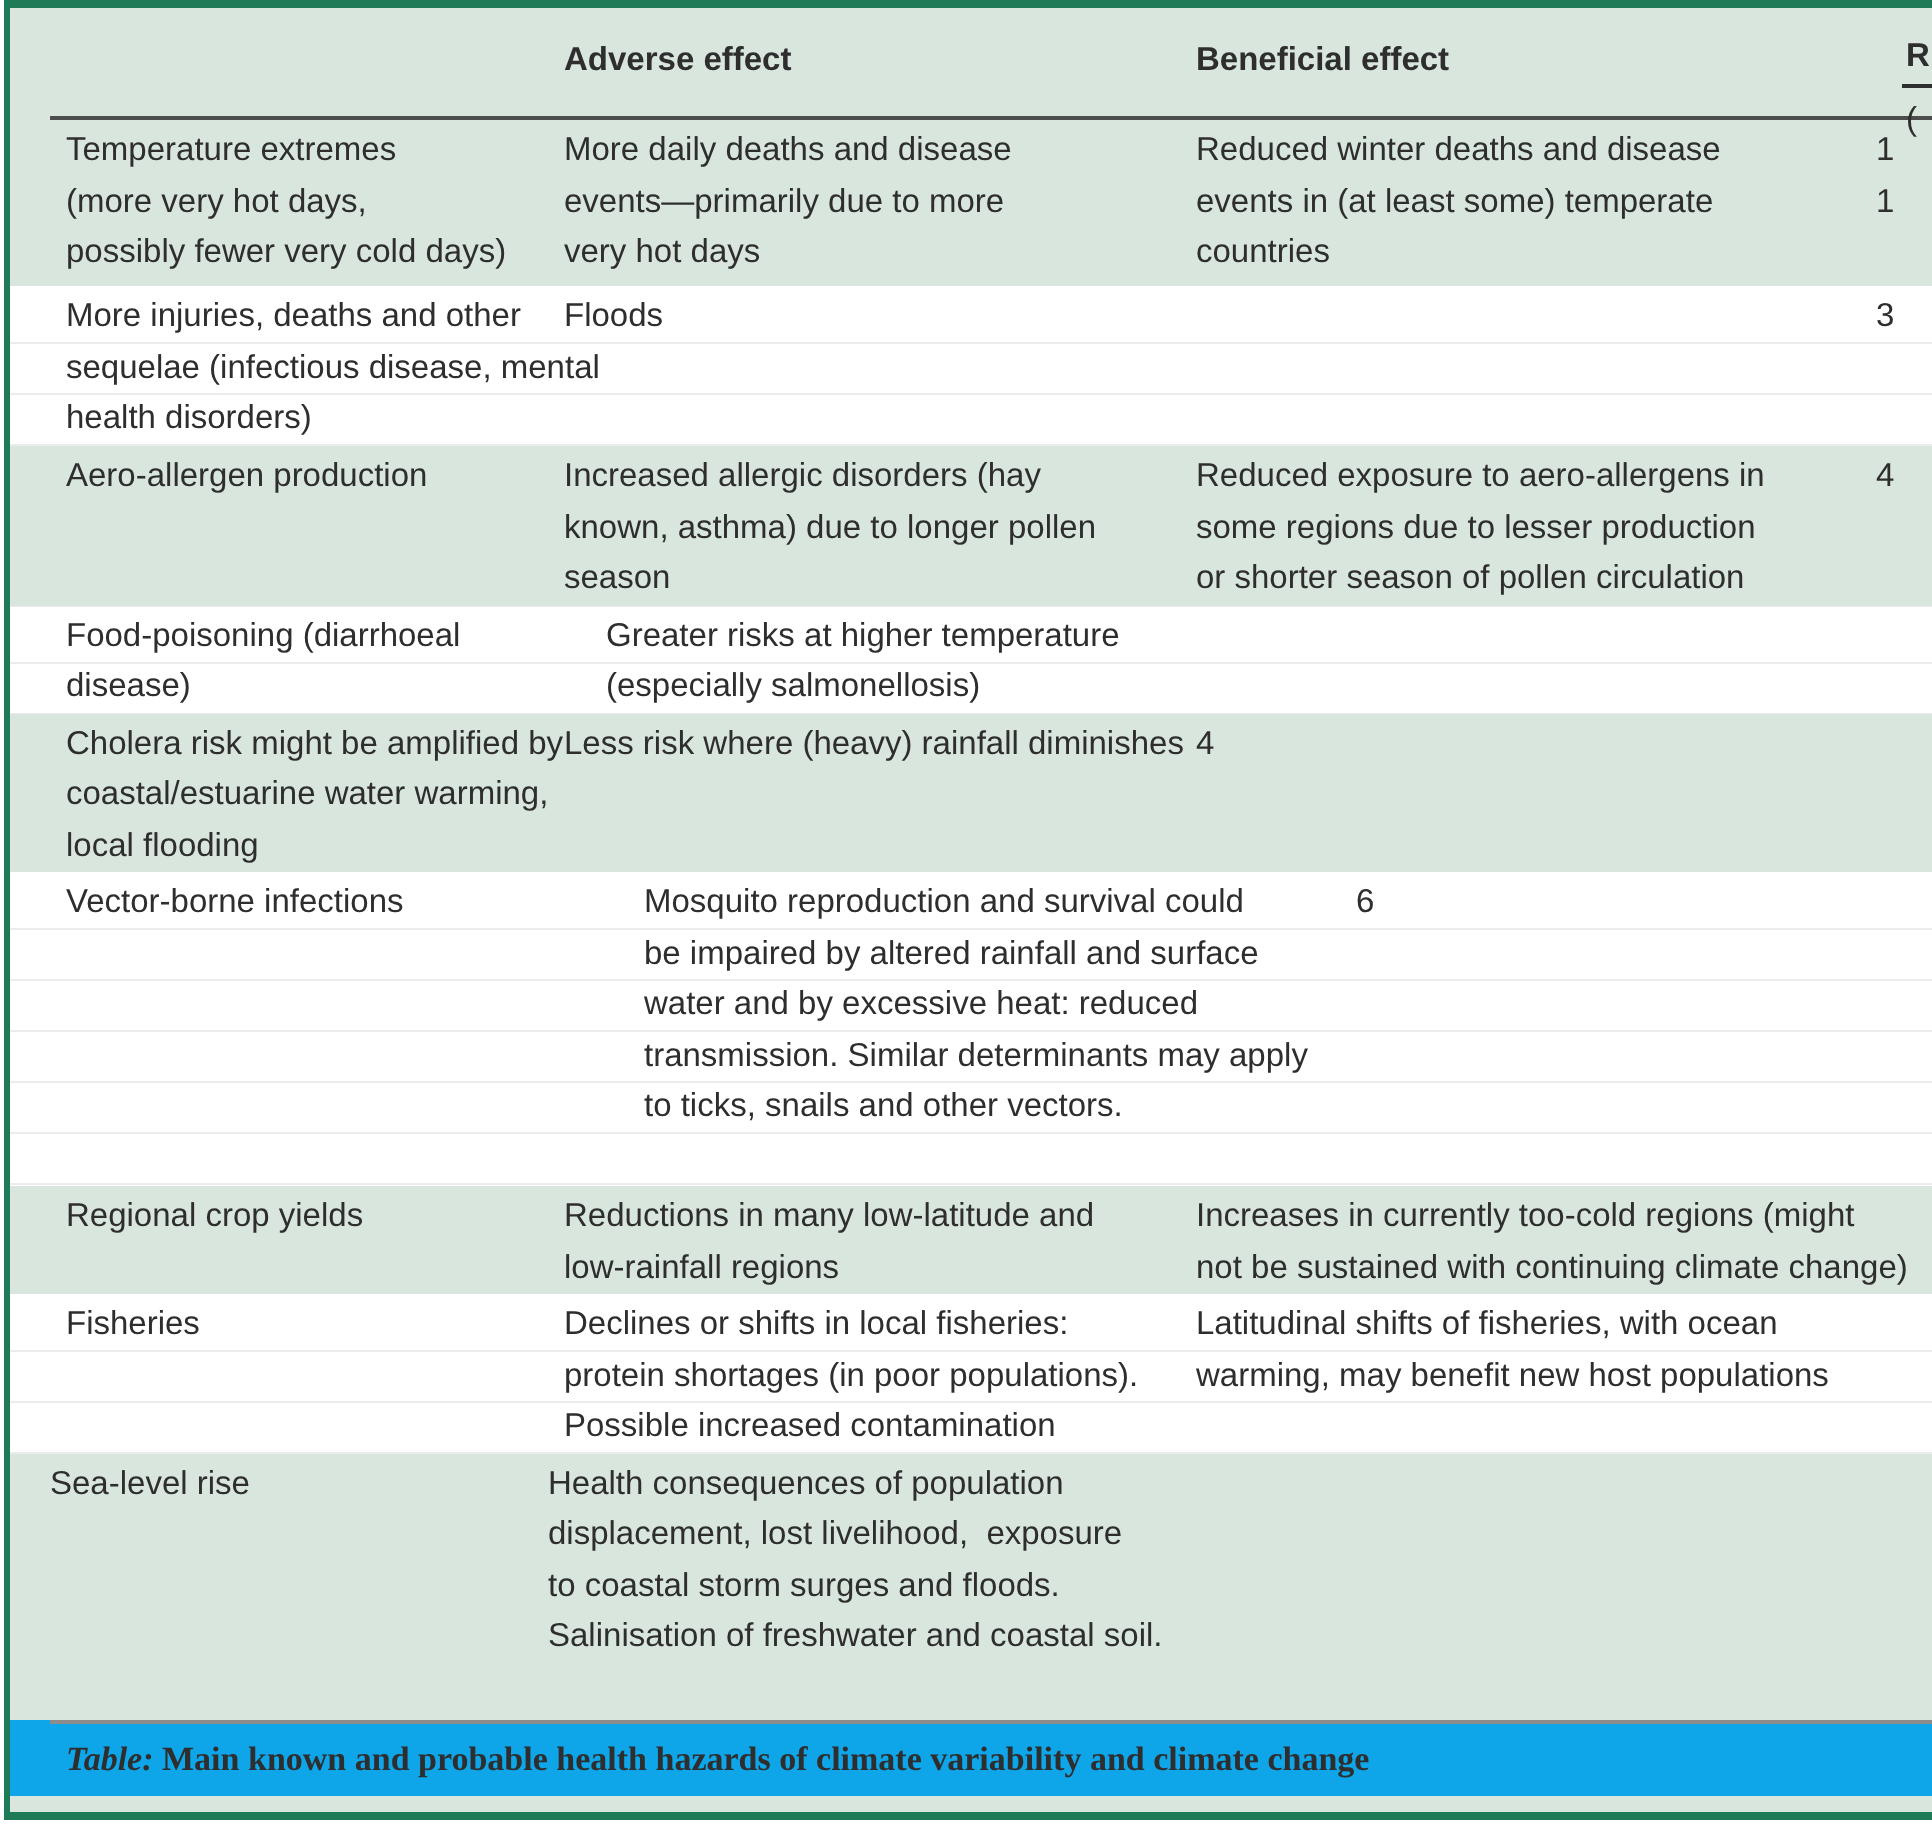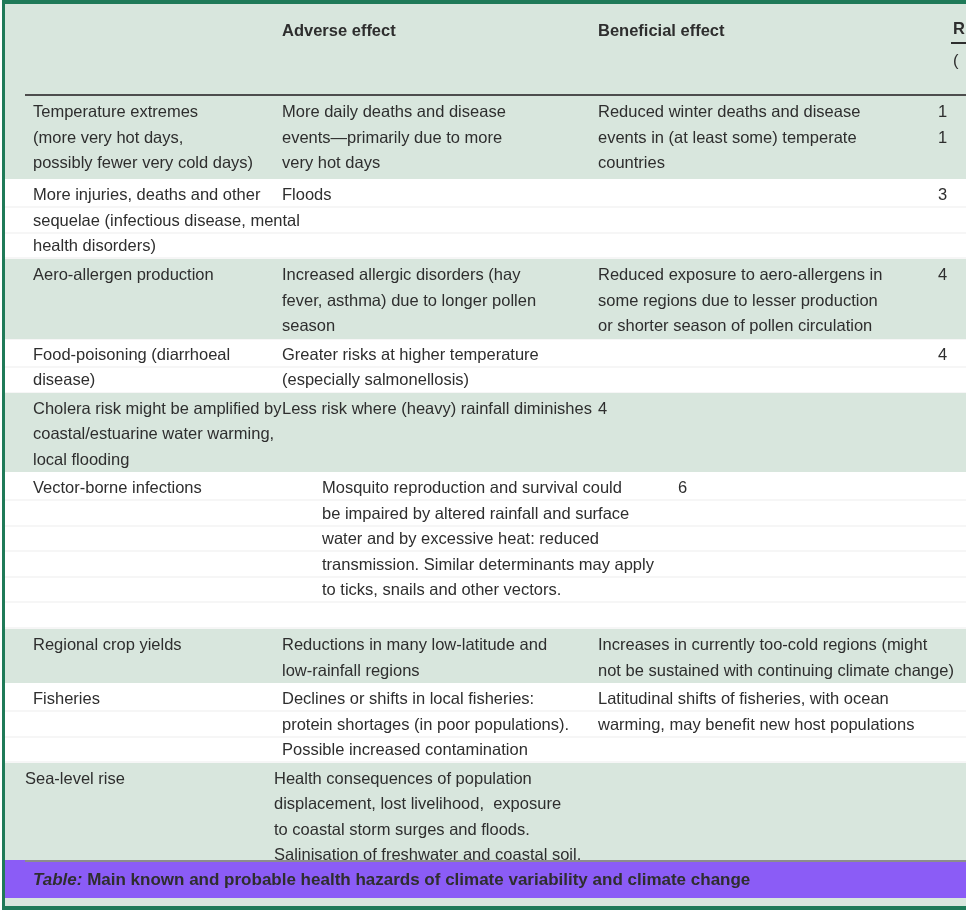--- a/index.html
+++ b/index.html
@@ -31,45 +31,46 @@
     grid-template-columns: 249px 316px 340px 60px;
     padding-left: 28px;
   }
   .cell {
     white-space: pre;
     font-size: 16.5px;
     line-height: 25.5px;
     padding-top: 3px;
     overflow: visible;
   }
-  .header-block { height: 90px; }
+  .header-block { height: 54px; }
   .header-block .cell { padding-top: 14px; font-weight: 700; }
   .refs-header { padding-top: 14px; font-size: 16.5px; line-height: 20px; }
   .ref-h { font-weight: 700; margin-left: 15px; }
   .ref-underline { height: 2px; background: #2e2e2e; width: 40px; margin-left: 13px; margin-top: 4px; }
   .ref-sub { margin-left: 15px; margin-top: 6px; font-weight: 400; }
   .header-rule { height: 2px; background: #4d4d4d; margin-left: 20px; }
   .row-green { background: #d8e6dd; }
   .row-white {
     background-color: #ffffff;
     background-image: repeating-linear-gradient(to bottom, transparent 0px, transparent 24.5px, #ececec 24.5px, #ececec 25.5px);
     background-position: 0 3.5px;
   }
   .r1 { min-height: 83px; }
   .r2 { min-height: 80px; }
   .r3 { min-height: 78px; }
-  .r4 { min-height: 53px; }
+  .r4 { min-height: 53px; gap: 21px; }
   .r5 { min-height: 78px; }
   .r6 { min-height: 157px; gap: 40px; }
   .r7 { min-height: 53px; }
   .r8 { min-height: 79px; }
   .r9 { min-height: 110px; padding-left: 20px; }
   .bottom-block {
     position: absolute; left: 0; right: 0; bottom: 8px;
-    background: #8b5cf6;
+    background: #0ea5e9;
+    font-family: Liberation Serif, serif;
   }
   .caption-rule { height: 2px; background: #8c8c8c; margin-left: 20px; }
   .caption {
     padding: 6px 0 6px 28px;
     font-size: 17px; line-height: 24px;
     font-weight: 700;
     white-space: pre;
   }
   .caption .cap-label { font-style: italic; }
 </style>
@@ -110,21 +111,21 @@
 sequelae (infectious disease, mental
 health disorders)</div>
       <div class="cell">Floods</div>
       <div class="cell"></div>
       <div class="cell">3</div>
     </div>
 
     <div class="grid-row row-green r3">
       <div class="cell">Aero-allergen production</div>
       <div class="cell">Increased allergic disorders (hay
-fever, asthma) due to longer pollen
+known, asthma) due to longer pollen
 season</div>
       <div class="cell">Reduced exposure to aero-allergens in
 some regions due to lesser production
 or shorter season of pollen circulation</div>
       <div class="cell">4</div>
     </div>
 
     <div class="grid-row row-white r4">
       <div class="cell">Food-poisoning (diarrhoeal
 disease)</div>

